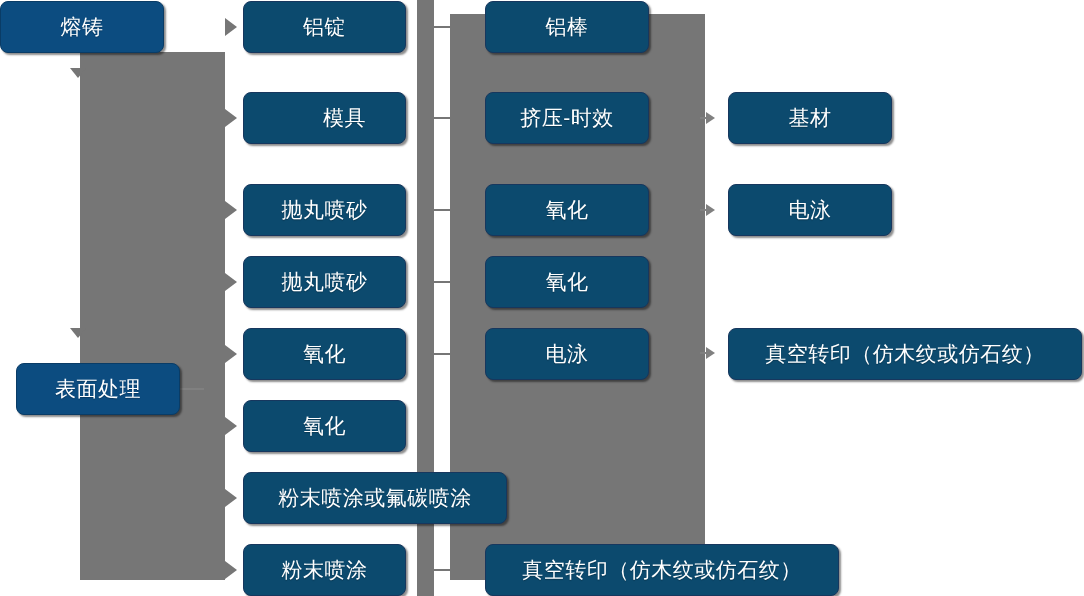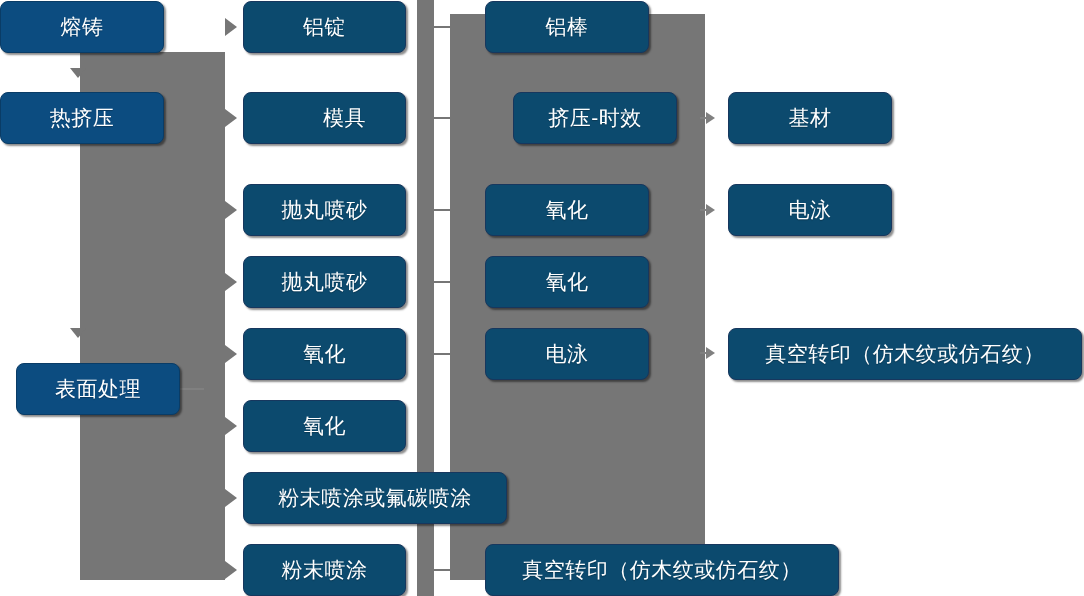--- a/index.html
+++ b/index.html
@@ -128,23 +128,20 @@
   <div class="nub-sm" style="left:706px; top:204px;"></div>
   <div class="nub-sm" style="left:706px; top:347px;"></div>
   <div class="stem" style="left:700px; top:117px; width:12px; height:2px;"></div>
   <div class="stem" style="left:700px; top:209px; width:12px; height:2px;"></div>
   <div class="stem" style="left:700px; top:352px; width:12px; height:2px;"></div>
 
   <div class="box dark" style="left:0px; top:1px; width:164px; height:52px;">
     <span>熔铸</span>
   </div>
 
-  <div class="box dark" style="left:0px; top:92px; width:164px; height:52px;">
-    <span>热挤压</span>
-  </div>
 
   <div class="box dark" style="left:16px; top:363px; width:164px; height:52px;align-items:center;">
     <span>表面处理</span>
   </div>
 
   <div class="box light" style="left:243px; top:1px; width:163px; height:52px;">
     <span>铝锭</span>
   </div>
 
   <div class="box light" style="left:243px; top:92px; width:163px; height:52px;padding-left:40px;">
@@ -172,21 +169,21 @@
   </div>
 
   <div class="box light" style="left:243px; top:544px; width:163px; height:52px;">
     <span>粉末喷涂</span>
   </div>
 
   <div class="box light" style="left:485px; top:1px; width:164px; height:52px;">
     <span>铝棒</span>
   </div>
 
-  <div class="box light" style="left:513px; top:92px; width:164px; height:52px;">
+  <div class="box light" style="left:485px; top:92px; width:164px; height:52px;">
     <span>挤压-时效</span>
   </div>
 
   <div class="box light" style="left:485px; top:184px; width:164px; height:52px;">
     <span>氧化</span>
   </div>
 
   <div class="box light" style="left:485px; top:256px; width:164px; height:52px;">
     <span>氧化</span>
   </div>

